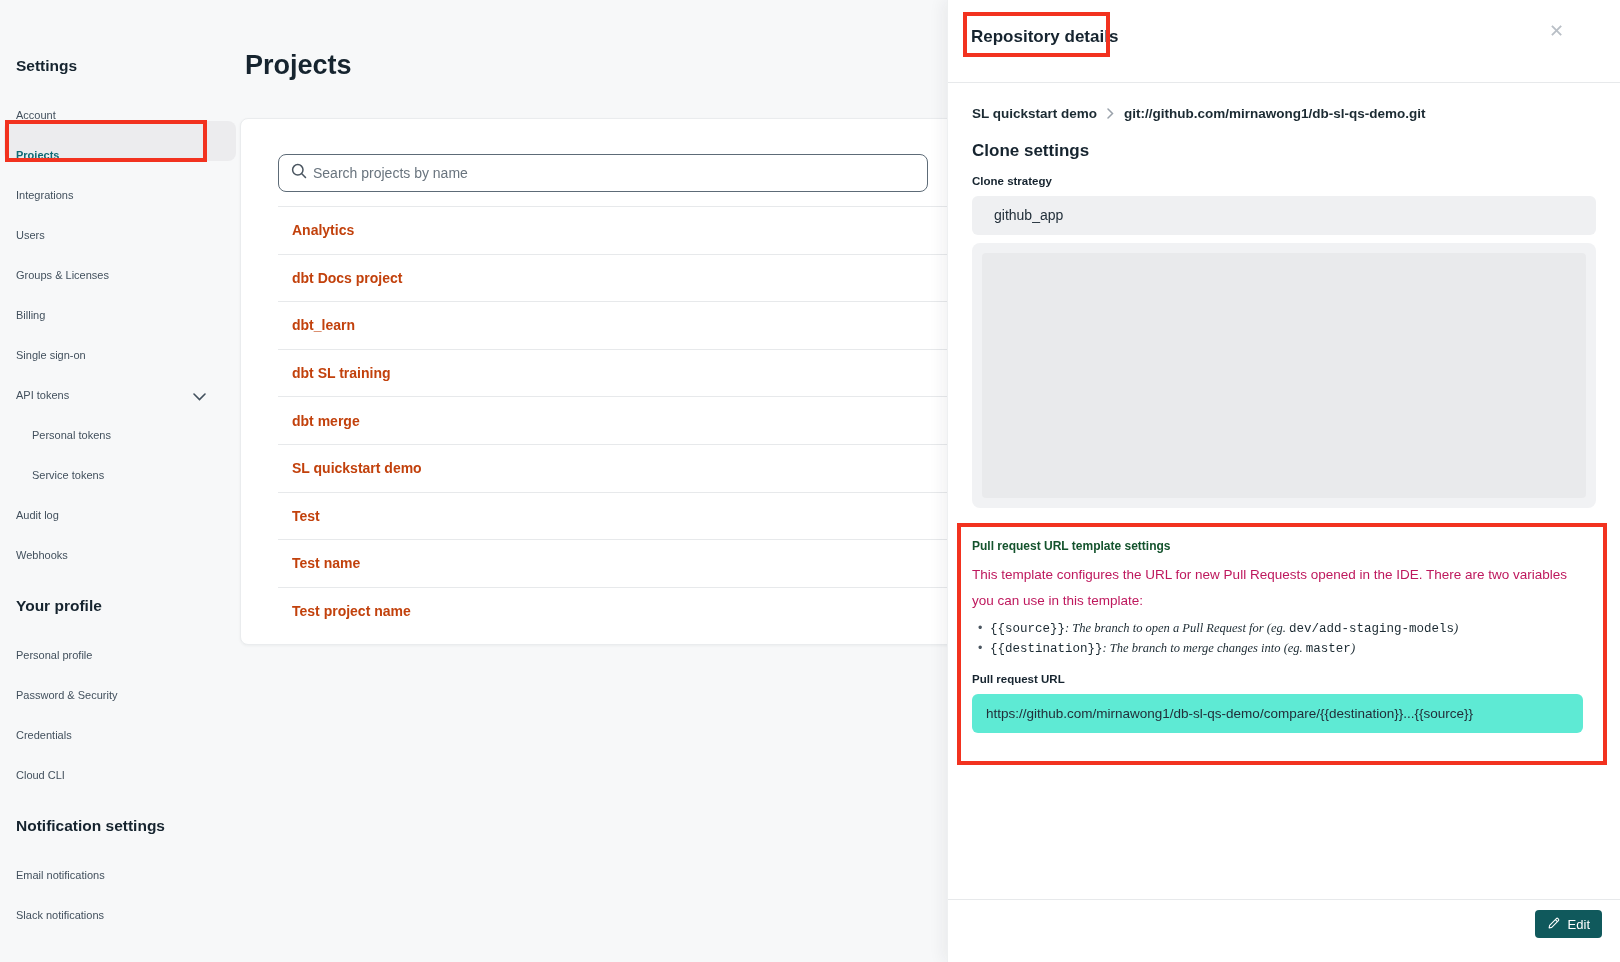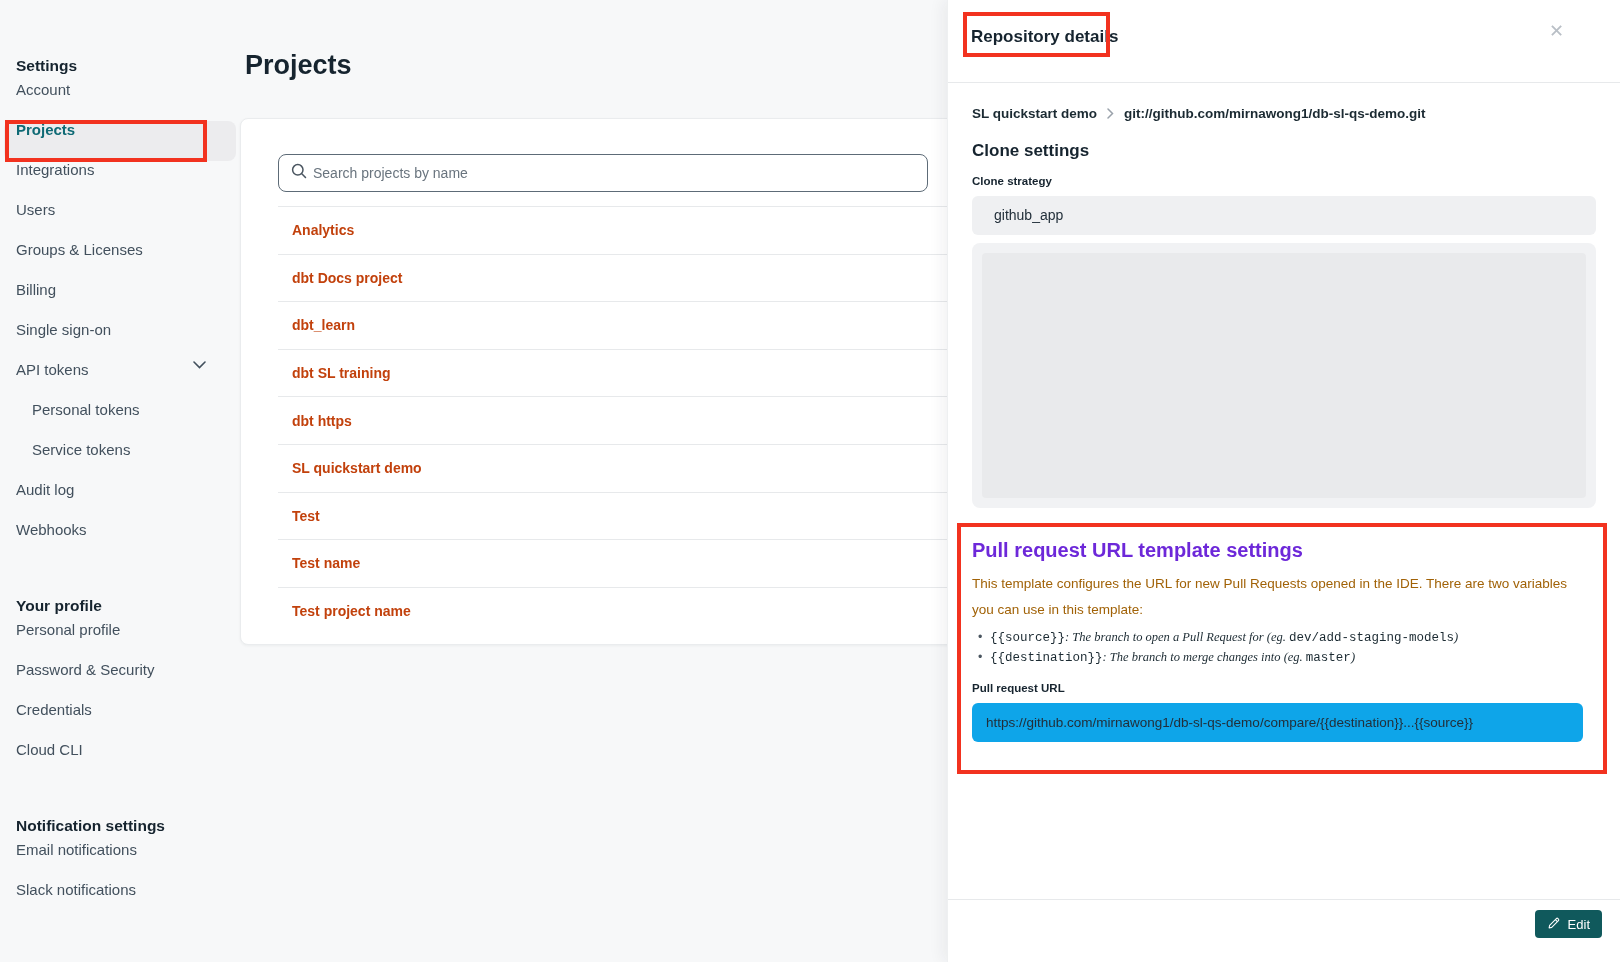--- a/index.html
+++ b/index.html
@@ -5,22 +5,22 @@
   * { margin:0; padding:0; box-sizing:border-box; }
   html,body { width:1620px; height:962px; }
   body {
     position:relative; background:#f7f8f9; overflow:hidden;
     font-family:"Liberation Sans", sans-serif; color:#1b2a32;
   }
   
   .sidebar { position:absolute; left:0; top:0; width:240px; height:962px; padding-top:51px; }
   .side-heading { height:30px; line-height:30px; padding-left:16px; font-weight:bold; font-size:15.5px; color:#16242f; }
   .side-heading.mt { margin-top:30px; }
-  .side-item { position:relative; height:40px; display:flex; align-items:flex-start; padding-left:16px;
-    font-size:15px; color:#42505d; cursor:pointer; }
+  .side-item { position:relative; height:40px; display:flex; align-items:flex-end; padding-left:16px;
+    font-size:11px; color:#42505d; cursor:pointer; }
   .side-item.indent { padding-left:32px; }
   .side-item.active { width:232px; margin-left:4px; padding-left:12px; background:#ececee;
     border-radius:8px; color:#0f6a75; font-weight:bold; }
   .side-item .chev { margin-left:auto; margin-right:34px; display:flex; align-items:center; }
   .annotation { position:absolute; border:4px solid #f2321f; pointer-events:none; z-index:30; }
   .annotation.projects { left:5px; top:120px; width:202px; height:42px; }
   
   .page-title { position:absolute; left:245px; top:50px; font-size:27px; font-weight:bold; color:#16242f; }
   .card { position:absolute; left:240px; top:118px; width:1152px; height:527px; background:#fff;
     border:1px solid #eaecee; border-radius:8px; box-shadow:0 1px 3px rgba(20,30,40,.05); }
@@ -43,28 +43,28 @@
   .breadcrumb { display:flex; align-items:center; gap:10px; font-size:13.5px; font-weight:bold; color:#1b2a32; height:18px; }
   .crumb-sep { display:flex; align-items:center; }
   h2.sec { margin-top:19px; font-size:17px; font-weight:bold; color:#16242f; height:20px; }
   .field-label { margin-top:14px; font-size:11.5px; font-weight:bold; color:#16242f; height:13px; }
   .field { margin-top:8px; height:39px; background:#eff0f2; border-radius:6px; line-height:39px;
     padding-left:22px; font-size:14px; color:#222f3a; }
   .field-label.gap { margin-top:17px; }
   .deploy-box { margin-top:8px; height:265px; background:#f1f2f4; border-radius:8px; padding:10px; }
   .deploy-box .inner { width:100%; height:100%; background:#e9eaec; border-radius:4px; }
   .pr-section { margin:15px -11px 0 -15px; border:4px solid #f2321f; padding:12px 20px 28px 11px; }
-  .pr-section h2 { font-size:20px; font-weight:bold; color:#6d28d9; }
-  .pr-body { margin-top:9px; font-size:13.5px; line-height:26px; color:#a16207; max-width:605px; }
+  .pr-section h2 { font-size:12px; font-weight:bold; color:#14532d; }
+  .pr-body { margin-top:9px; font-size:13.5px; line-height:26px; color:#be185d; max-width:605px; }
   .pr-bullets { list-style:none; margin-top:5px; }
   .pr-bullets li { font-size:12.5px; line-height:19px; color:#1b2a32; padding-left:18px; position:relative; }
   .pr-bullets li::before { content:"•"; position:absolute; left:6px; color:#4a5560; }
   .mono { font-family:"Liberation Mono", monospace; font-size:12.5px; font-style:normal; }
   .it { font-style:italic;font-family:Liberation Serif, serif; }
-  .url-field { margin-top:8px; height:39px; background:#0ea5e9; border-radius:6px; line-height:39px;
+  .url-field { margin-top:8px; height:39px; background:#5eead4; border-radius:6px; line-height:39px;
     padding-left:14px; font-size:13.5px; color:#222f3a; }
   .panel-footer { position:absolute; left:0; right:0; bottom:0; height:63px; background:#fff; border-top:1px solid #e7e9eb; }
   .edit-btn { position:absolute; right:18px; top:10px; height:28px; padding:0 12px; background:#10595c;
     border:none; border-radius:4px; color:#fff; font-size:13px; font-family:inherit;
     display:flex; align-items:center; gap:7px; cursor:pointer; }
 </style>
 </head>
 <body>
 
 <nav class="sidebar">
@@ -156,21 +156,21 @@
       <div class="row">
           <span>dbt Docs project</span>
         </div>
       <div class="row">
           <span>dbt_learn</span>
         </div>
       <div class="row">
           <span>dbt SL training</span>
         </div>
       <div class="row">
-          <span>dbt https</span>
+          <span>dbt merge</span>
         </div>
       <div class="row">
           <span>SL quickstart demo</span>
         </div>
       <div class="row">
           <span>Test</span>
         </div>
       <div class="row">
           <span>Test name</span>
         </div>

